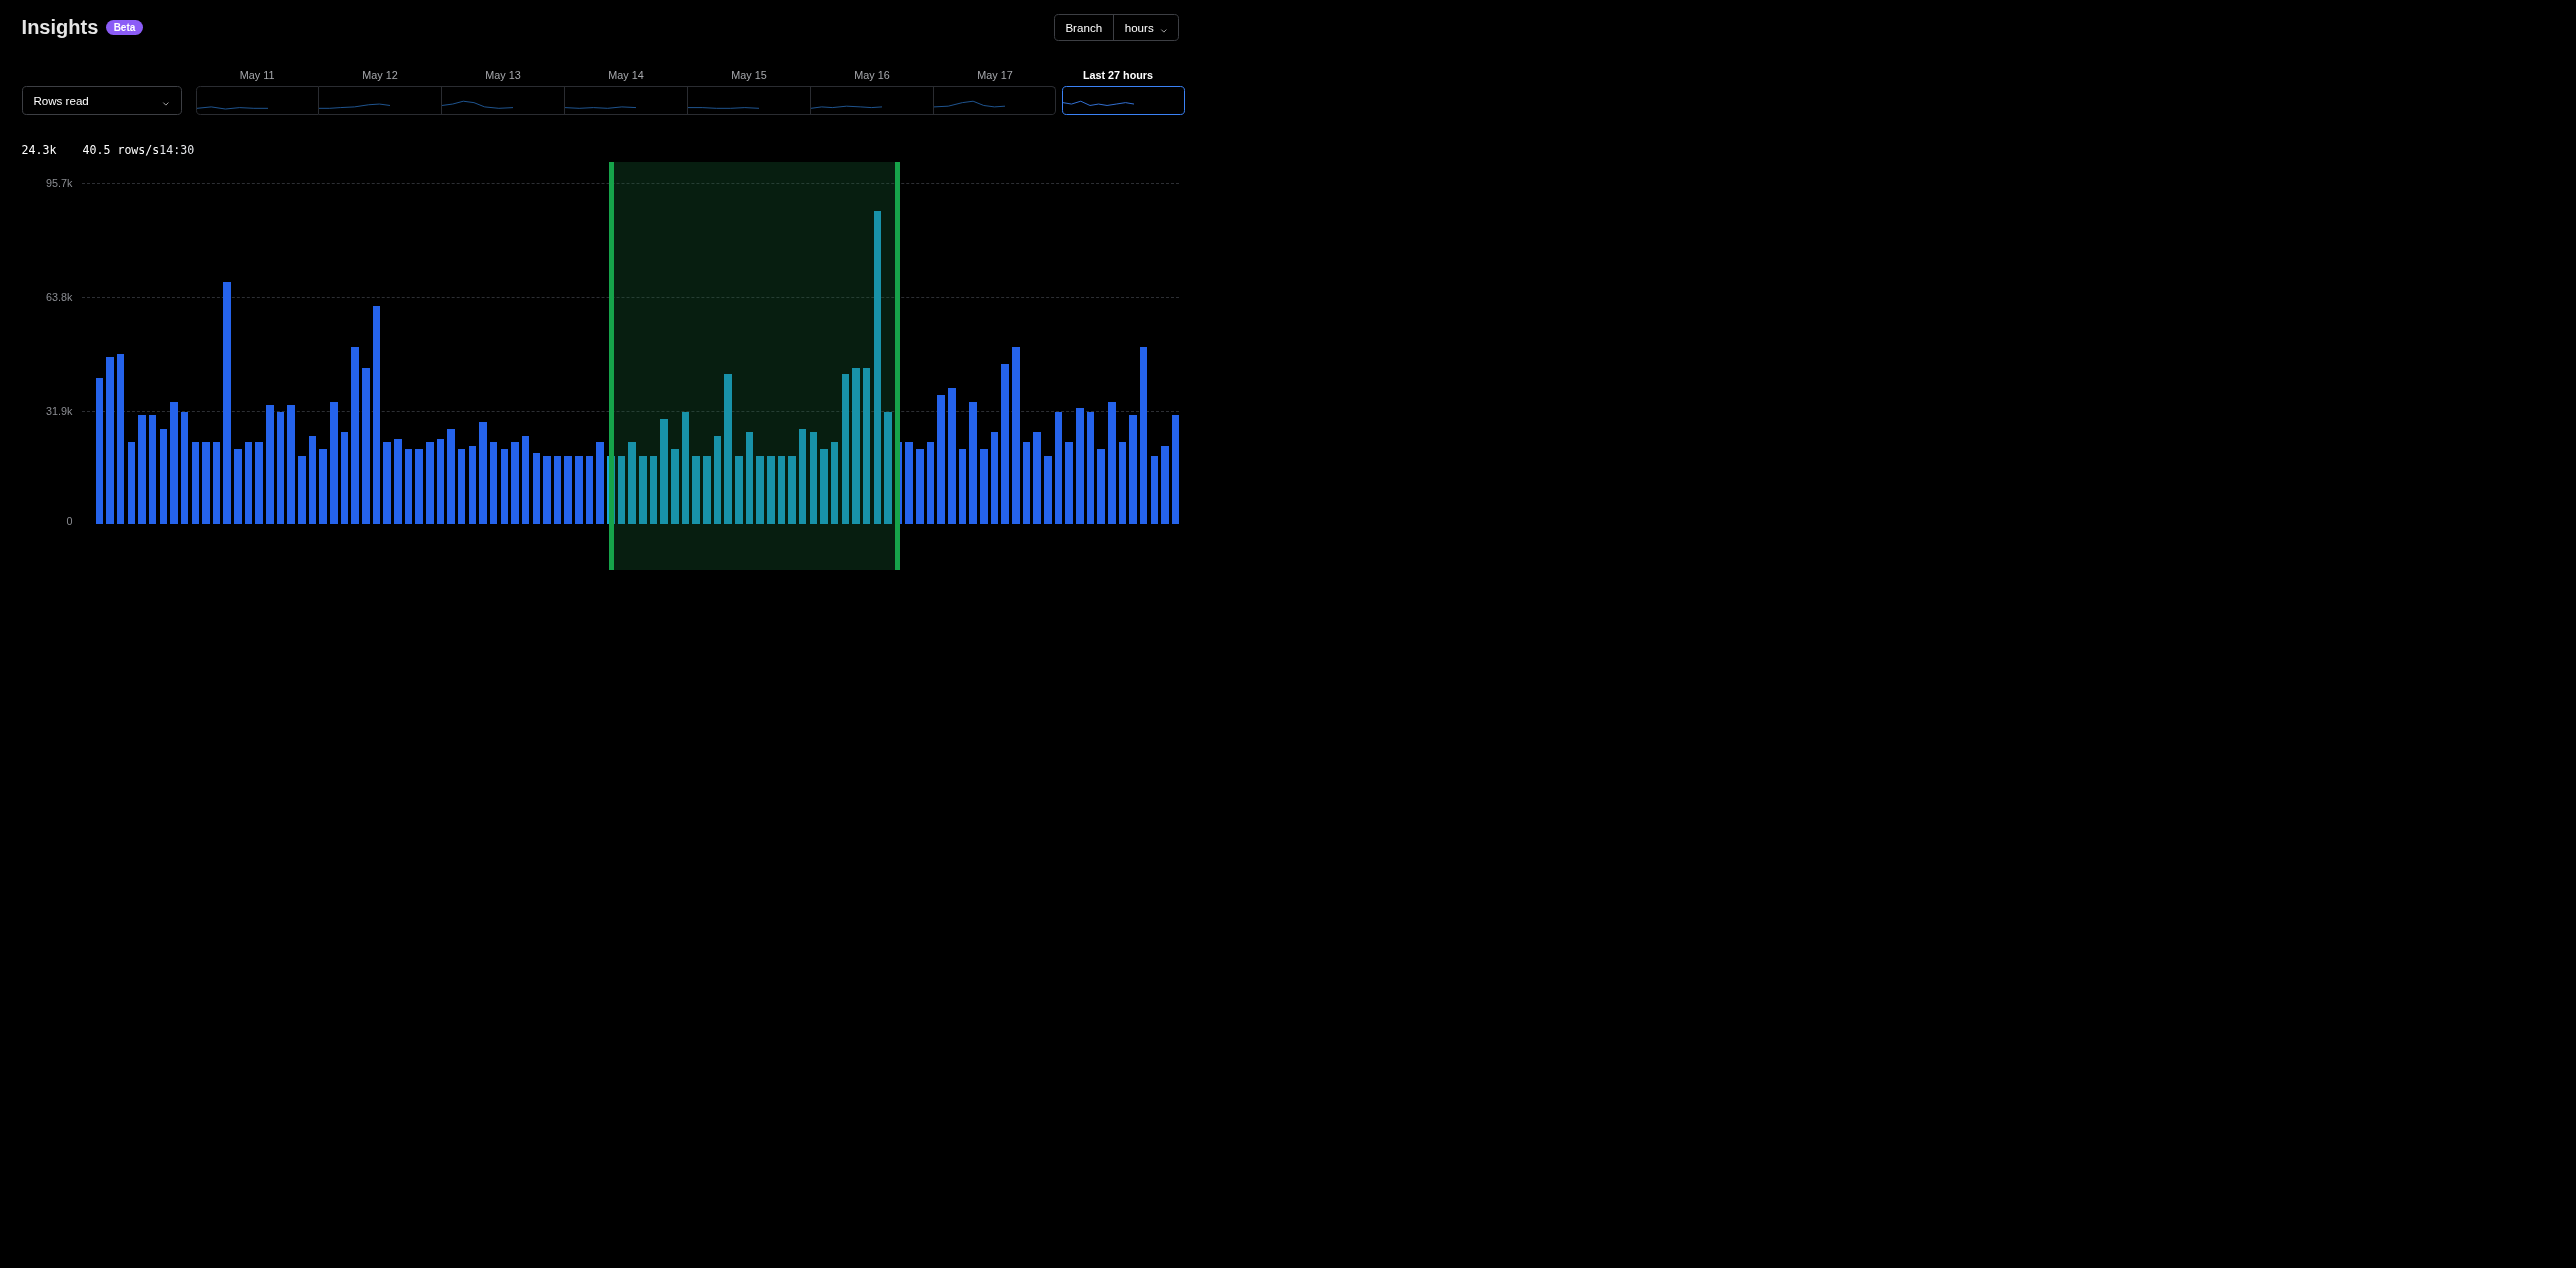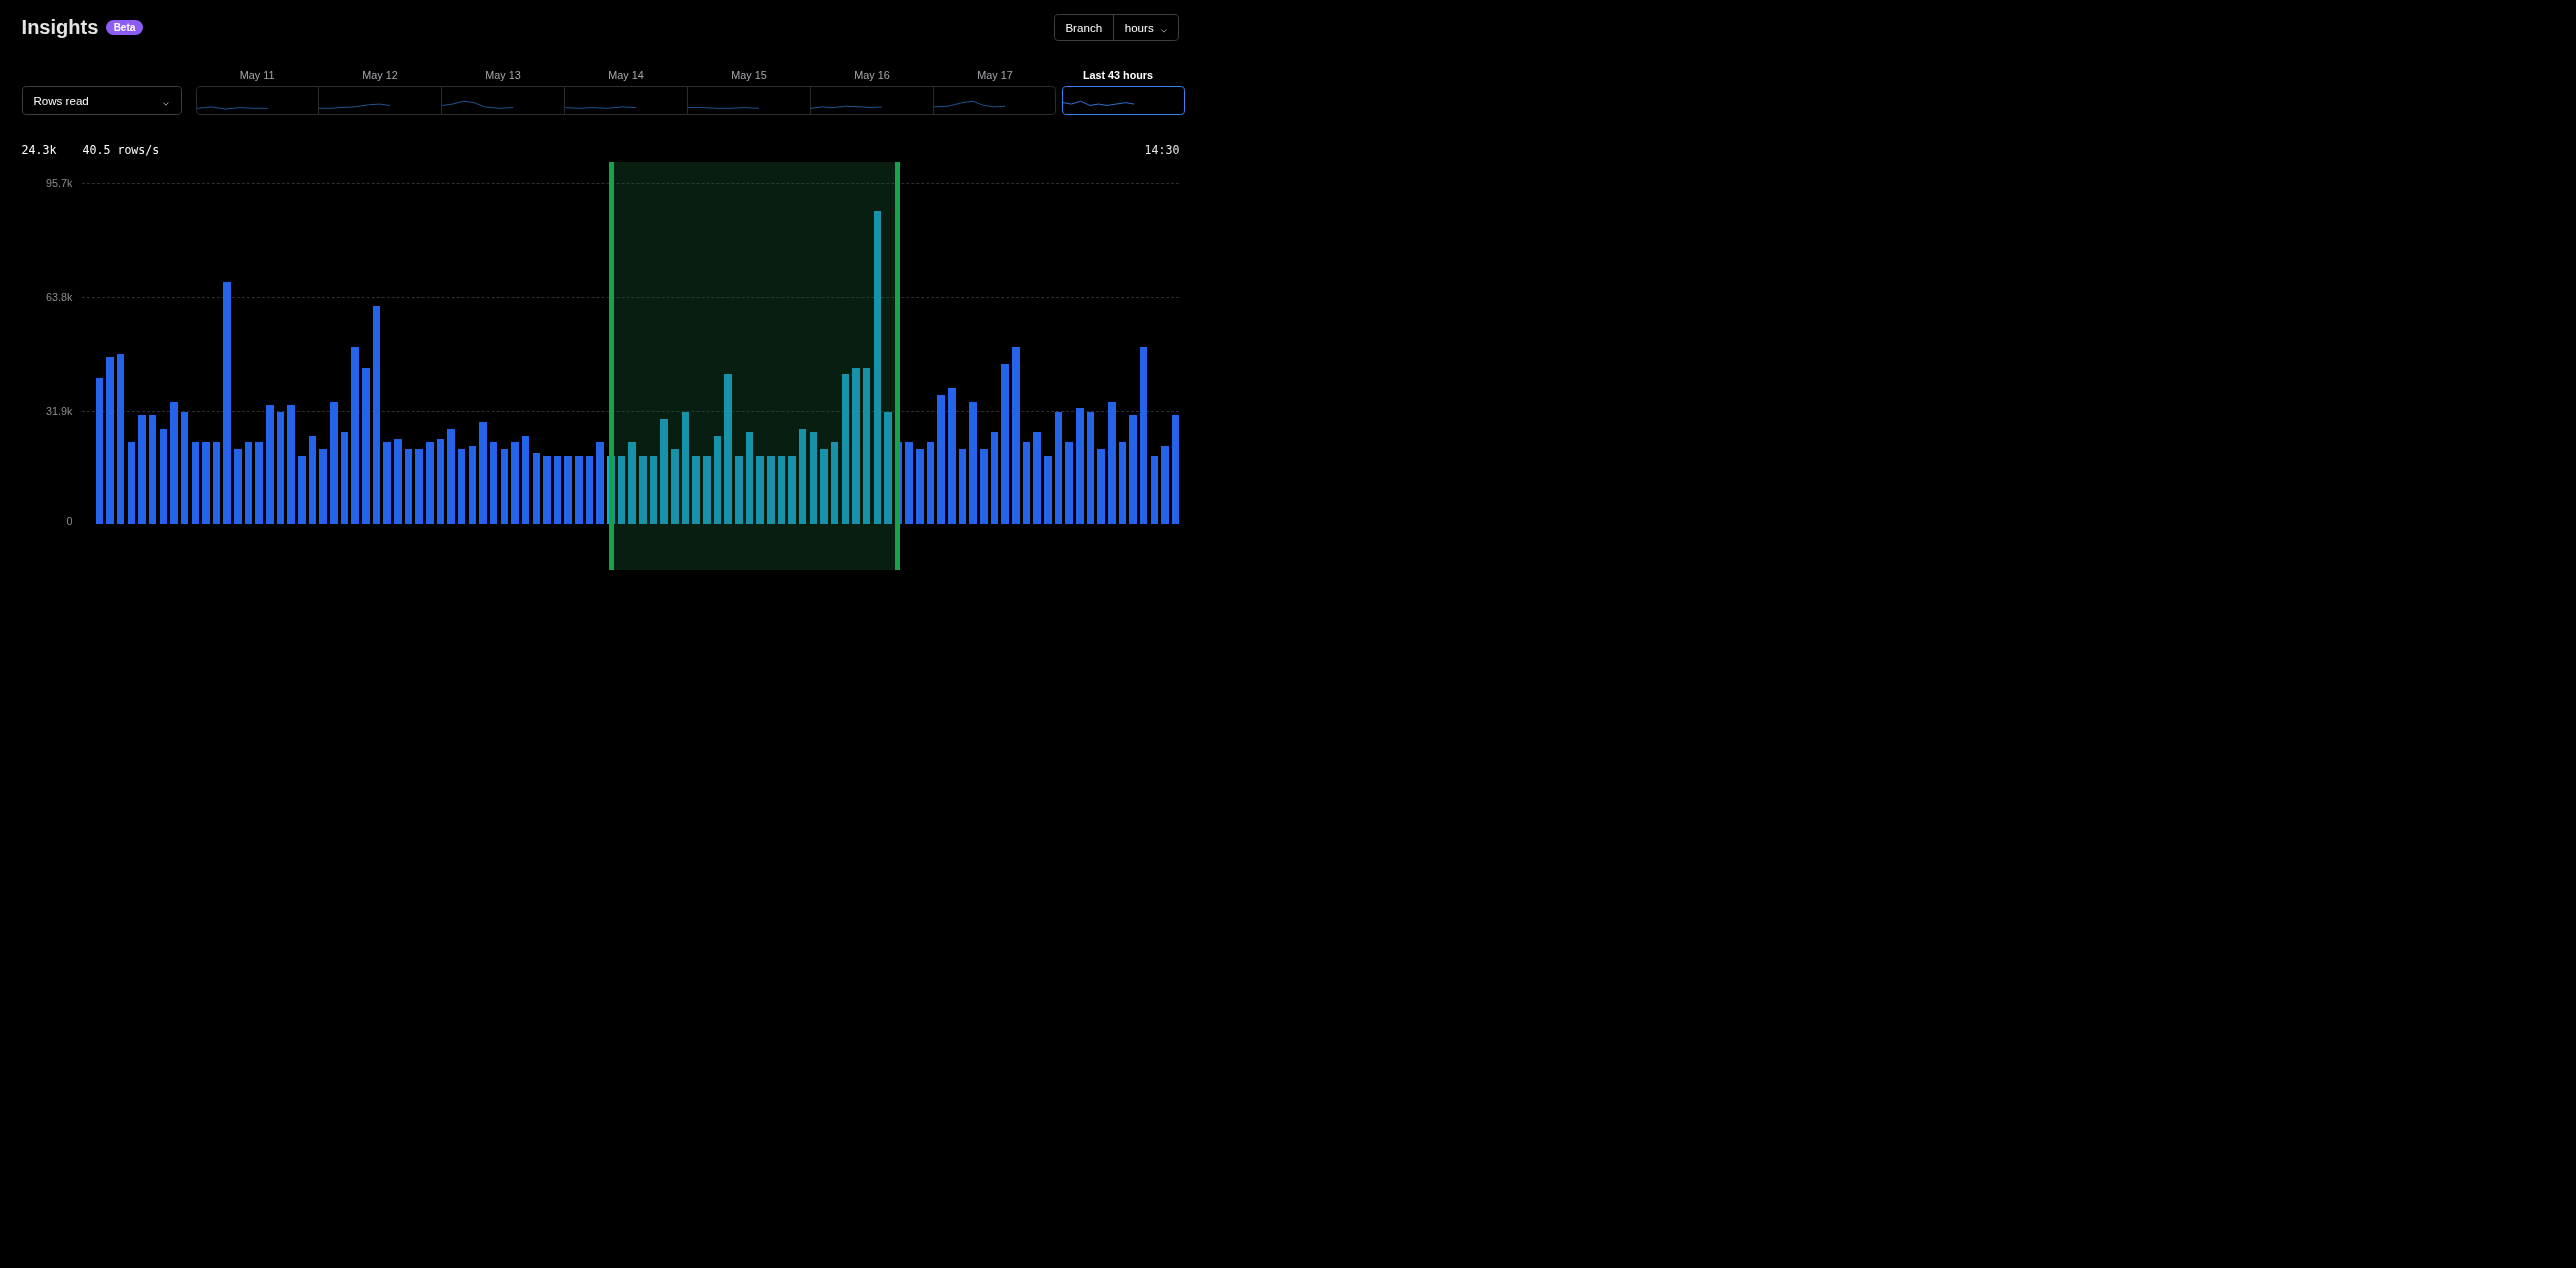--- a/index.html
+++ b/index.html
@@ -126,21 +126,21 @@
   }
   .spark-line path {
     stroke: #2563a8;
     stroke-width: 1.2;
     fill: none;
   }
   .spark-box.active .spark-line path { stroke: #3b82f6; }
 
   .stats-row {
     display: flex;
-    justify-content: space-between;
+    justify-content: flex-start;
     align-items: baseline;
     font-family: ui-monospace, SFMono-Regular, Menlo, Consolas, monospace;
     font-size: 11.6px;
     color: #fff;
     margin-bottom: 12.3px;
   }
   .stats-left { display: flex; gap: 26px; }
   .time-right { color: #e5e7eb; }
 
   .chart-area {
@@ -288,21 +288,21 @@
     </div>
     <div class="day-col">
       <div class="day-label">May 17</div>
       <div class="spark-box">
         <svg class="spark-line" viewBox="0 0 100 38" preserveAspectRatio="none">
             <path d="M0,28 L20,27 L40,22 L55,20 L70,26 L85,28 L100,27"></path>
           </svg>
       </div>
     </div>
     <div class="day-col">
-      <div class="day-label active">Last 43 hours</div>
+      <div class="day-label active">Last 27 hours</div>
       <div class="spark-box active">
         <svg class="spark-line" viewBox="0 0 100 38" preserveAspectRatio="none">
             <path d="M0,22 L12,24 L25,20 L38,26 L50,24 L62,26 L75,24 L88,22 L100,24"></path>
           </svg>
       </div>
     </div>
   </div>
 </div>
 
 <div class="stats-row">

